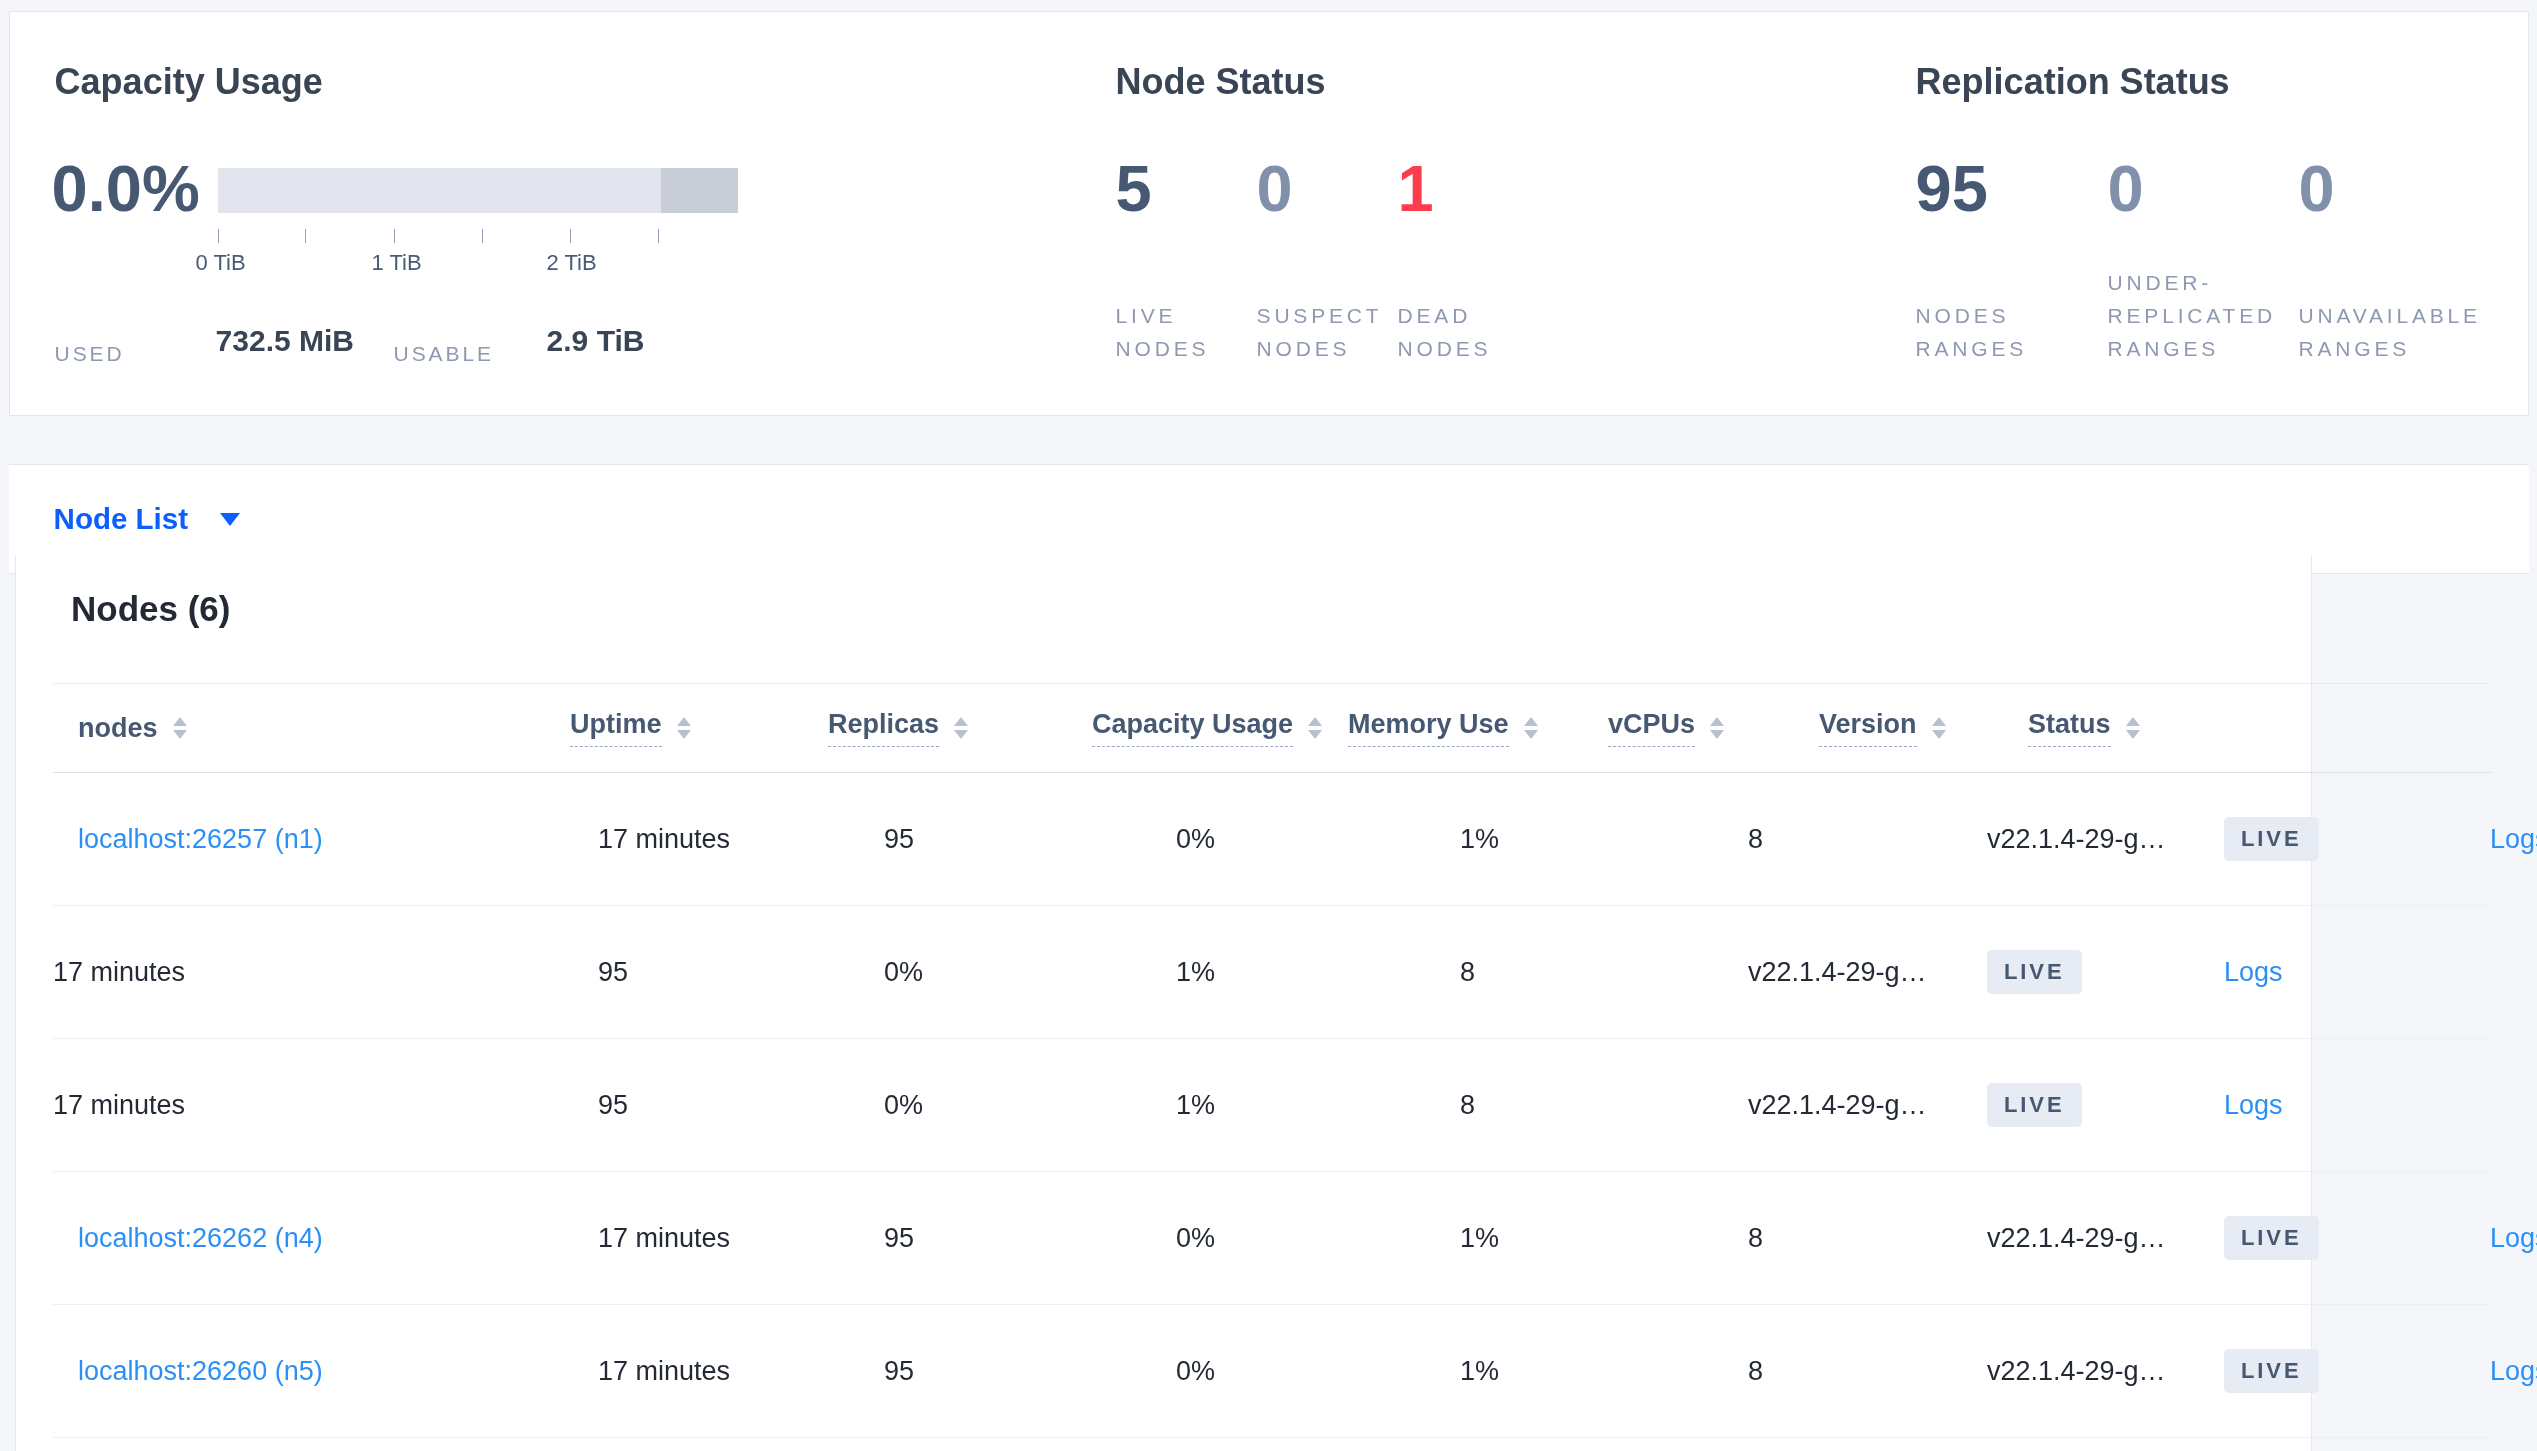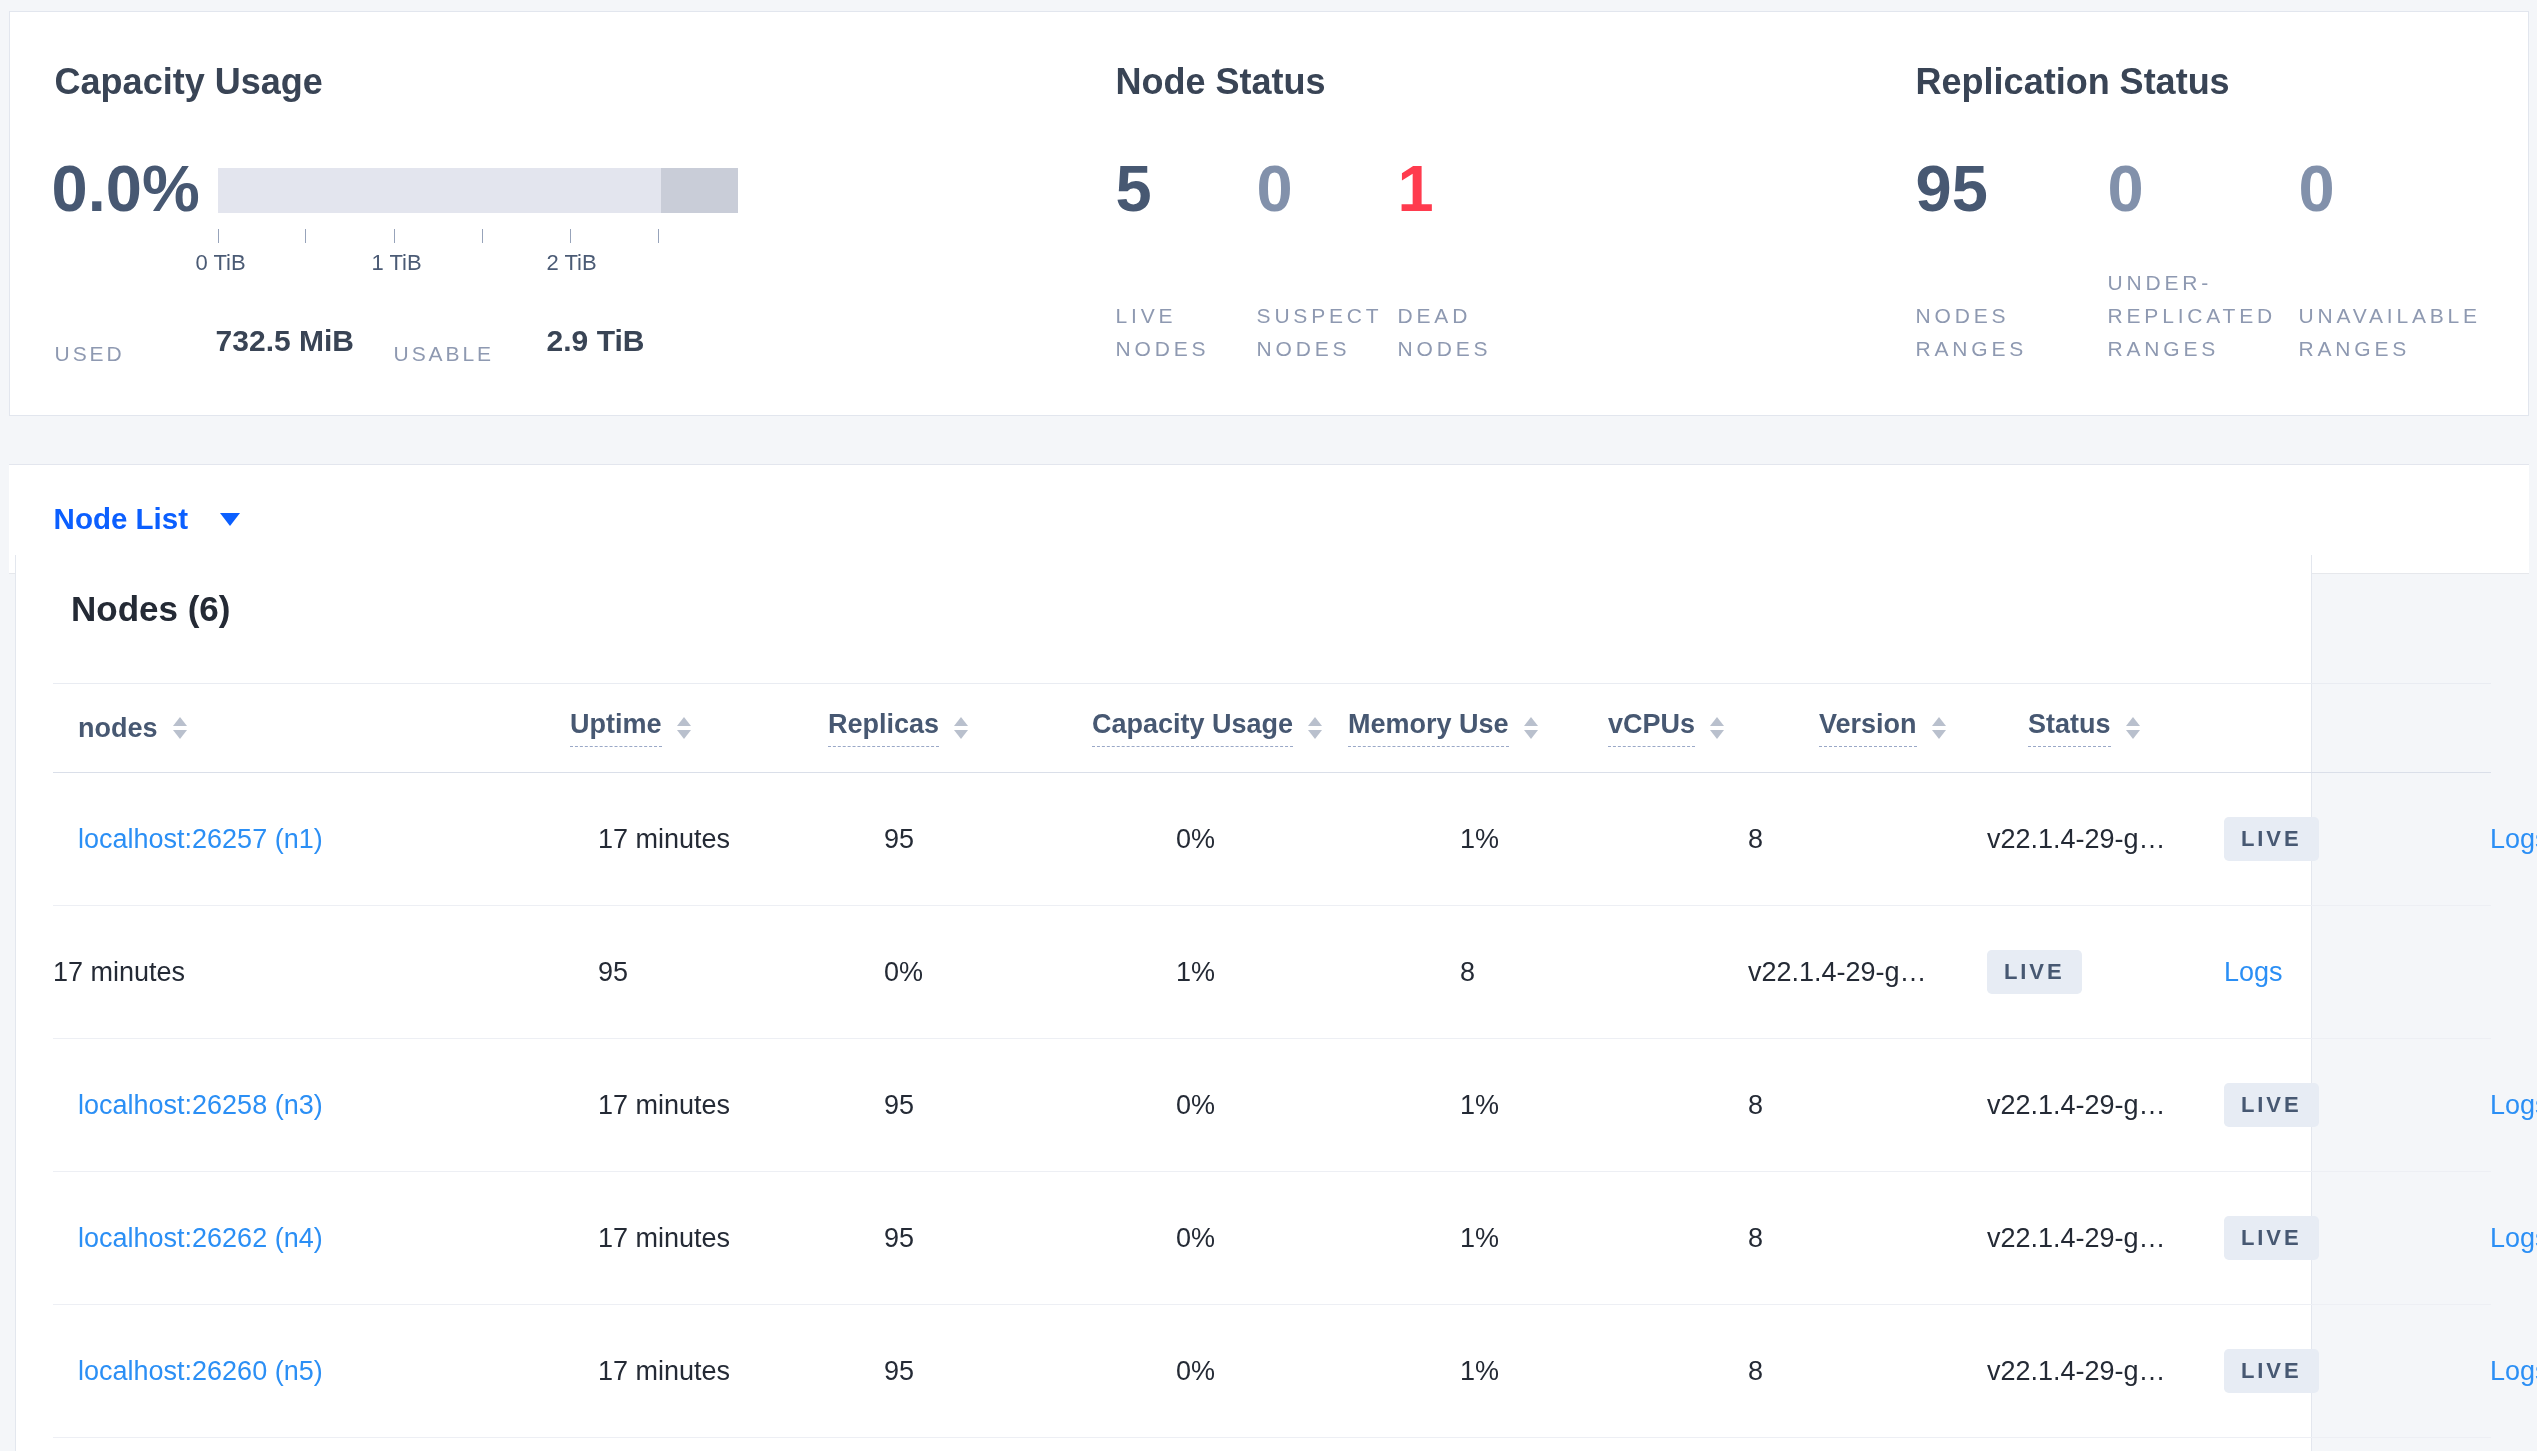--- a/index.html
+++ b/index.html
@@ -188,21 +188,20 @@
         <div class="td">95</div>
         <div class="td">0%</div>
         <div class="td">1%</div>
         <div class="td">8</div>
         <div class="td">v22.1.4-29-g…</div>
         <div class="td"><span class="badge">LIVE</span></div>
         <div class="td c-logs"><a class="link">Logs</a></div>
       </div>
 
       <div class="tr tg">
-        <div class="td c1"><a class="link">localhost:26258 (n3)</a></div>
         <div class="td">17 minutes</div>
         <div class="td">95</div>
         <div class="td">0%</div>
         <div class="td">1%</div>
         <div class="td">8</div>
         <div class="td">v22.1.4-29-g…</div>
         <div class="td"><span class="badge">LIVE</span></div>
         <div class="td c-logs"><a class="link">Logs</a></div>
       </div>
 

